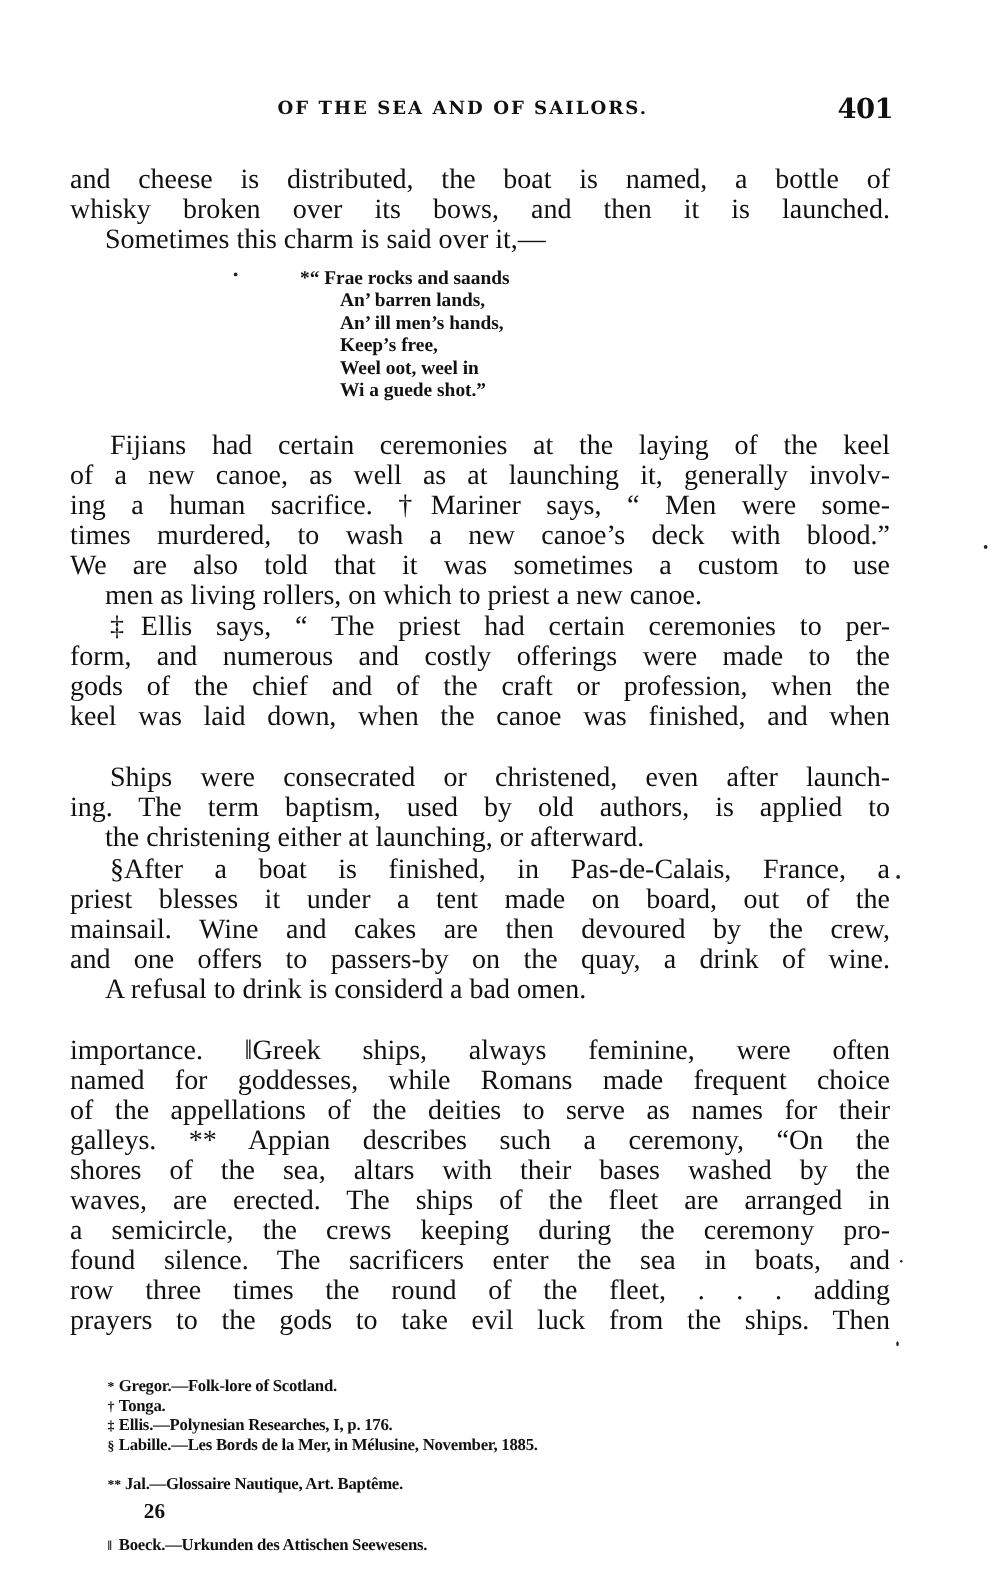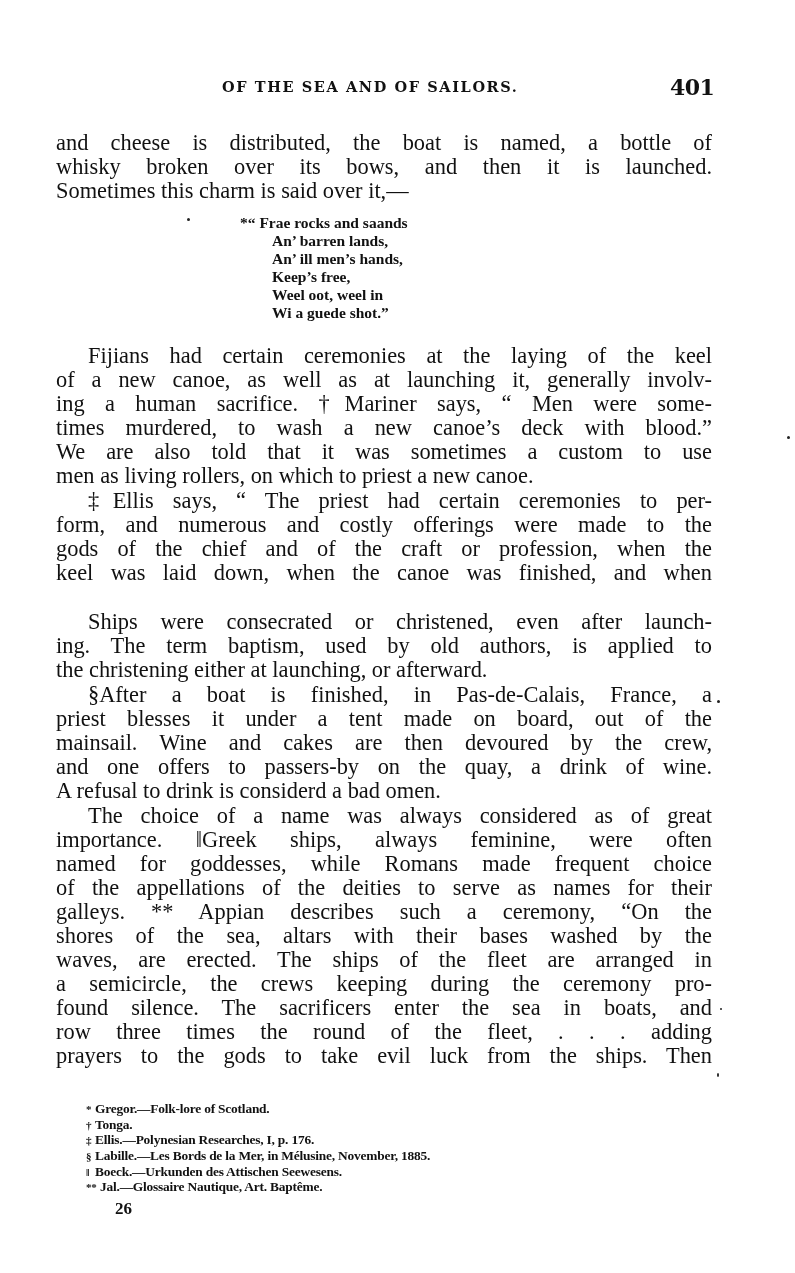--- a/index.html
+++ b/index.html
@@ -12,21 +12,21 @@
     }
     .page-number {
       position: absolute; left: 670px; top: 74px;
       font-family: "DejaVu Serif", serif; font-weight: bold; font-size: 22px; letter-spacing: -0.5px;
     }
     .body-line {
       position: absolute; left: 56px; width: 656px;
       font-family: "Liberation Serif", serif; font-size: 22.4px; line-height: 24px;
       white-space: nowrap; text-align: justify; text-align-last: justify;
     }
-    .body-line.last { text-align-last: left; }
+    .body-line.last { text-align-last: left; margin-left: 28px; }
     .body-line.indent { left: 88px; width: 624px; }
     .verse-line {
       position: absolute; left: 272px;
       font-family: "Liberation Serif", serif; font-weight: bold; font-size: 15.5px; line-height: 18px;
       white-space: nowrap;
     }
     .verse-line.first { left: 240px; }
     .stray-dot { position: absolute; width: 3px; height: 3px; background: #222; border-radius: 50%; }
     .footnote {
       position: absolute; left: 86px;
@@ -76,21 +76,20 @@
   <div class="body-line" style="top:634px">ing.  The term baptism, used by old authors, is applied to</div>
   <div class="body-line last" style="top:658px">the christening either at launching, or afterward.</div>
 
   <div class="body-line indent" style="top:683px">§After a boat is finished, in Pas-de-Calais, France, a</div>
   <div class="stray-dot" style="left:717px; top:700px"></div>
   <div class="body-line" style="top:707px">priest blesses it under a tent made on board, out of the</div>
   <div class="body-line" style="top:731px">mainsail.  Wine and cakes are then devoured by the crew,</div>
   <div class="body-line" style="top:755px">and one offers to passers-by on the quay, a drink of wine.</div>
   <div class="body-line last" style="top:779px">A refusal to drink is considerd a bad omen.</div>
 
-  <div class="body-line indent" style="top:804px">The choice of a name was always considered as of great</div>
   <div class="body-line" style="top:828px">importance.  ‖Greek ships, always feminine, were often</div>
   <div class="body-line" style="top:852px">named for goddesses, while Romans made frequent choice</div>
   <div class="body-line" style="top:876px">of the appellations of the deities to serve as names for their</div>
   <div class="body-line" style="top:900px">galleys.  ** Appian describes such a ceremony, “On the</div>
   <div class="body-line" style="top:924px">shores of the sea, altars with their bases washed by the</div>
   <div class="body-line" style="top:948px">waves, are erected.  The ships of the fleet are arranged in</div>
   <div class="body-line" style="top:972px">a semicircle, the crews keeping during the ceremony pro-</div>
   <div class="stray-dot" style="left:720px; top:1008px; width:2px; height:2px"></div>
   <div class="body-line" style="top:996px">found silence.  The sacrificers enter the sea in boats, and</div>
   <div class="body-line" style="top:1020px">row three times the round of the fleet,  .  .  .  adding</div>
@@ -102,21 +101,21 @@
   </div>
   <div class="footnote" style="top:1117px">
     <span class="fn-mark">†</span><span>Tonga.</span>
   </div>
   <div class="footnote" style="top:1132px">
     <span class="fn-mark">‡</span><span style="text-decoration: none;">Ellis.—Polynesian Researches, I, p. 176.</span>
   </div>
   <div class="footnote" style="top:1148px">
     <span class="fn-mark">§</span><span>Labille.—Les Bords de la Mer, in Mélusine, November, 1885.</span>
   </div>
-  <div class="footnote" style="top:1164px">
+  <div class="footnote" style="top:1228px">
     <span class="fn-mark">‖</span><span>Boeck.—Urkunden des Attischen Seewesens.</span>
   </div>
   <div class="footnote" style="top:1179px">
     <span class="fn-mark" style="width:14px">**</span><span>Jal.—Glossaire Nautique, Art. Baptême.</span>
   </div>
 
   <div class="signature">26</div>
 </div>
 
 </body></html>

